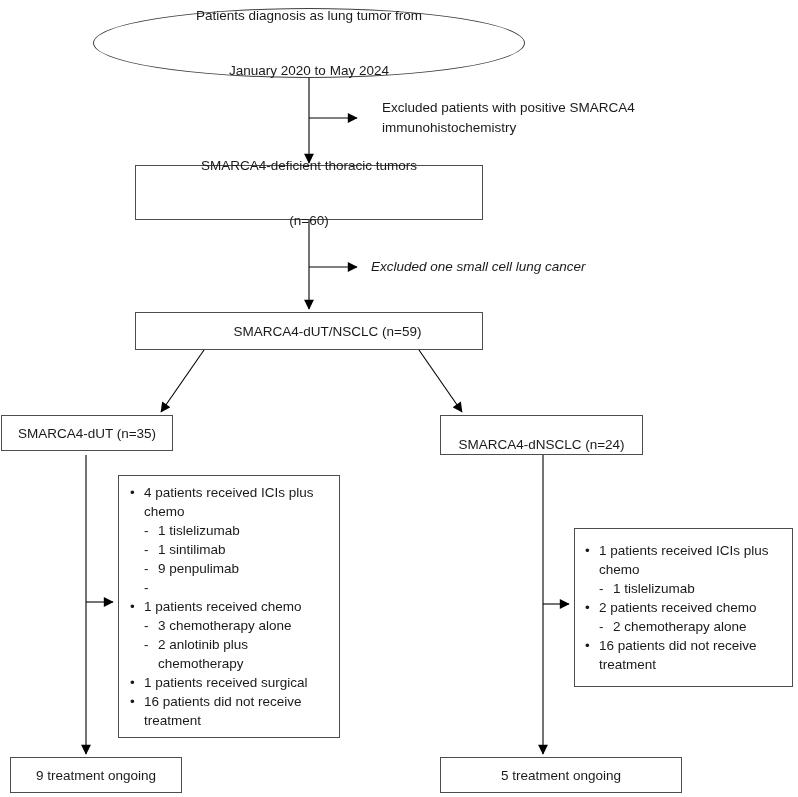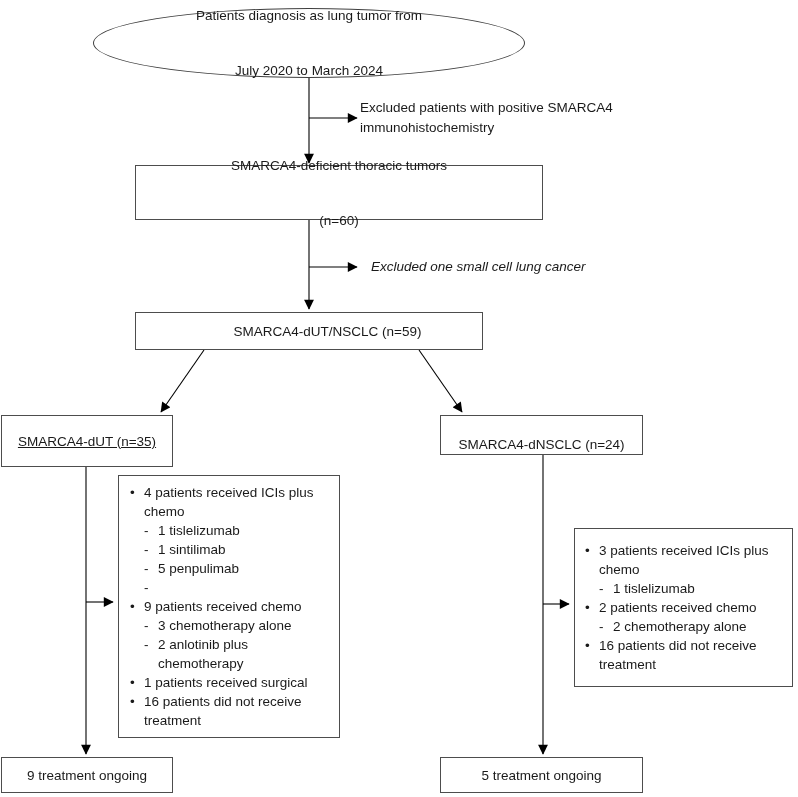--- a/index.html
+++ b/index.html
@@ -47,42 +47,42 @@
     <line x1="204" y1="350" x2="161" y2="412" stroke="#000" stroke-width="1.1" marker-end="url(#arw)"></line>
     <line x1="419" y1="350" x2="462" y2="412" stroke="#000" stroke-width="1.1" marker-end="url(#arw)"></line>
     <line x1="86" y1="455" x2="86" y2="754" stroke="#000" stroke-width="1.1" marker-end="url(#arw)"></line>
     <line x1="86" y1="602" x2="113" y2="602" stroke="#000" stroke-width="1.1" marker-end="url(#arw)"></line>
     <line x1="543" y1="455" x2="543" y2="754" stroke="#000" stroke-width="1.1" marker-end="url(#arw)"></line>
     <line x1="543" y1="604" x2="569" y2="604" stroke="#000" stroke-width="1.1" marker-end="url(#arw)"></line>
   </svg>
 
   <div class="node ellipse" style="left:93px; top:8px; width:432px; height:70px;">
     <div class="ln">Patients diagnosis as lung tumor from</div>
-    <div class="ln">July 2020 to March 2024</div>
+    <div class="ln">January 2020 to May 2024</div>
   </div>
 
-  <div class="annot" style="left:360px; top:98px;">
+  <div class="annot" style="left:382px; top:98px;">
     <div class="ln">Excluded patients with positive SMARCA4</div>
     <div class="ln">immunohistochemistry</div>
   </div>
 
-  <div class="node" style="left:135px; top:165px; width:408px; height:55px;">
+  <div class="node" style="left:135px; top:165px; width:348px; height:55px;">
     <div class="ln">SMARCA4-deficient thoracic tumors</div>
     <div class="ln">(n=60)</div>
   </div>
 
   <div class="annot" style="left:371px; top:257px;font-style:italic;">
     <div class="ln">Excluded one small cell lung cancer</div>
   </div>
 
   <div class="node" style="left:135px; top:312px; width:348px; height:38px;padding-left:37px;">
     <div class="ln">SMARCA4-dUT/NSCLC (n=59)</div>
   </div>
 
-  <div class="node" style="left:1px; top:415px; width:172px; height:52px;text-decoration:underline;">
+  <div class="node" style="left:1px; top:415px; width:172px; height:36px;">
     <div class="ln">SMARCA4-dUT (n=35)</div>
   </div>
 
   <div class="node" style="left:440px; top:415px; width:203px; height:40px;justify-content:flex-end;">
     <div class="ln">SMARCA4-dNSCLC (n=24)</div>
   </div>
 
   <div class="detail" style="left:118px; top:475px; width:222px; height:263px;">
     <div class="item l1">
         <span class="mk">•</span>
@@ -91,28 +91,28 @@
     <div class="item l2">
         <span class="mk">-</span>
         <span class="tx">1 tislelizumab</span>
       </div>
     <div class="item l2">
         <span class="mk">-</span>
         <span class="tx">1 sintilimab</span>
       </div>
     <div class="item l2">
         <span class="mk">-</span>
-        <span class="tx">5 penpulimab</span>
+        <span class="tx">9 penpulimab</span>
       </div>
     <div class="item l2">
         <span class="mk">-</span>
       </div>
     <div class="item l1">
         <span class="mk">•</span>
-        <span class="tx">9 patients received chemo</span>
+        <span class="tx">1 patients received chemo</span>
       </div>
     <div class="item l2">
         <span class="mk">-</span>
         <span class="tx">3 chemotherapy alone</span>
       </div>
     <div class="item l2">
         <span class="mk">-</span>
         <span class="tx">2 anlotinib plus chemotherapy</span>
       </div>
     <div class="item l1">
@@ -121,41 +121,41 @@
       </div>
     <div class="item l1">
         <span class="mk">•</span>
         <span class="tx">16 patients did not receive treatment</span>
       </div>
   </div>
 
   <div class="detail right" style="left:574px; top:528px; width:219px; height:159px;">
     <div class="item l1">
         <span class="mk">•</span>
-        <span class="tx">3 patients received ICIs plus chemo</span>
+        <span class="tx">1 patients received ICIs plus chemo</span>
       </div>
     <div class="item l2">
         <span class="mk">-</span>
         <span class="tx">1 tislelizumab</span>
       </div>
     <div class="item l1">
         <span class="mk">•</span>
         <span class="tx">2 patients received chemo</span>
       </div>
     <div class="item l2">
         <span class="mk">-</span>
         <span class="tx">2 chemotherapy alone</span>
       </div>
     <div class="item l1">
         <span class="mk">•</span>
         <span class="tx">16 patients did not receive treatment</span>
       </div>
   </div>
 
-  <div class="node" style="left:1px; top:757px; width:172px; height:36px;">
+  <div class="node" style="left:10px; top:757px; width:172px; height:36px;">
     <div class="ln">9 treatment ongoing</div>
   </div>
 
-  <div class="node" style="left:440px; top:757px; width:203px; height:36px;">
+  <div class="node" style="left:440px; top:757px; width:242px; height:36px;">
     <div class="ln">5 treatment ongoing</div>
   </div>
 
 </div>
 
 </body></html>

